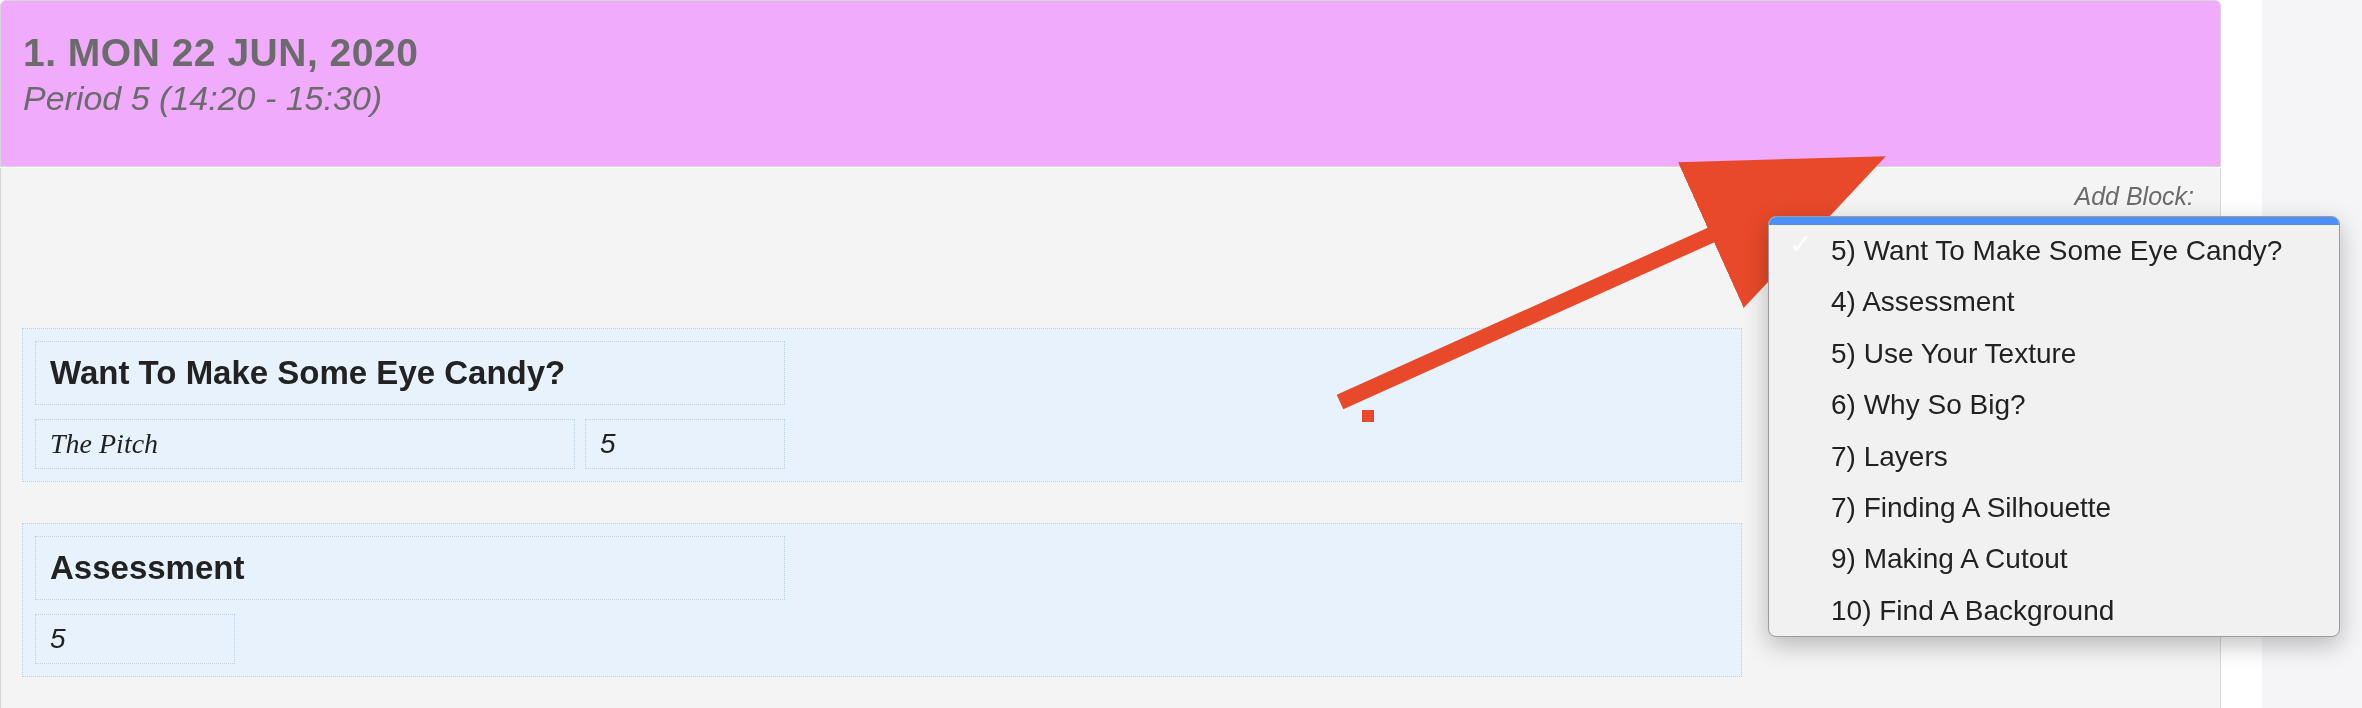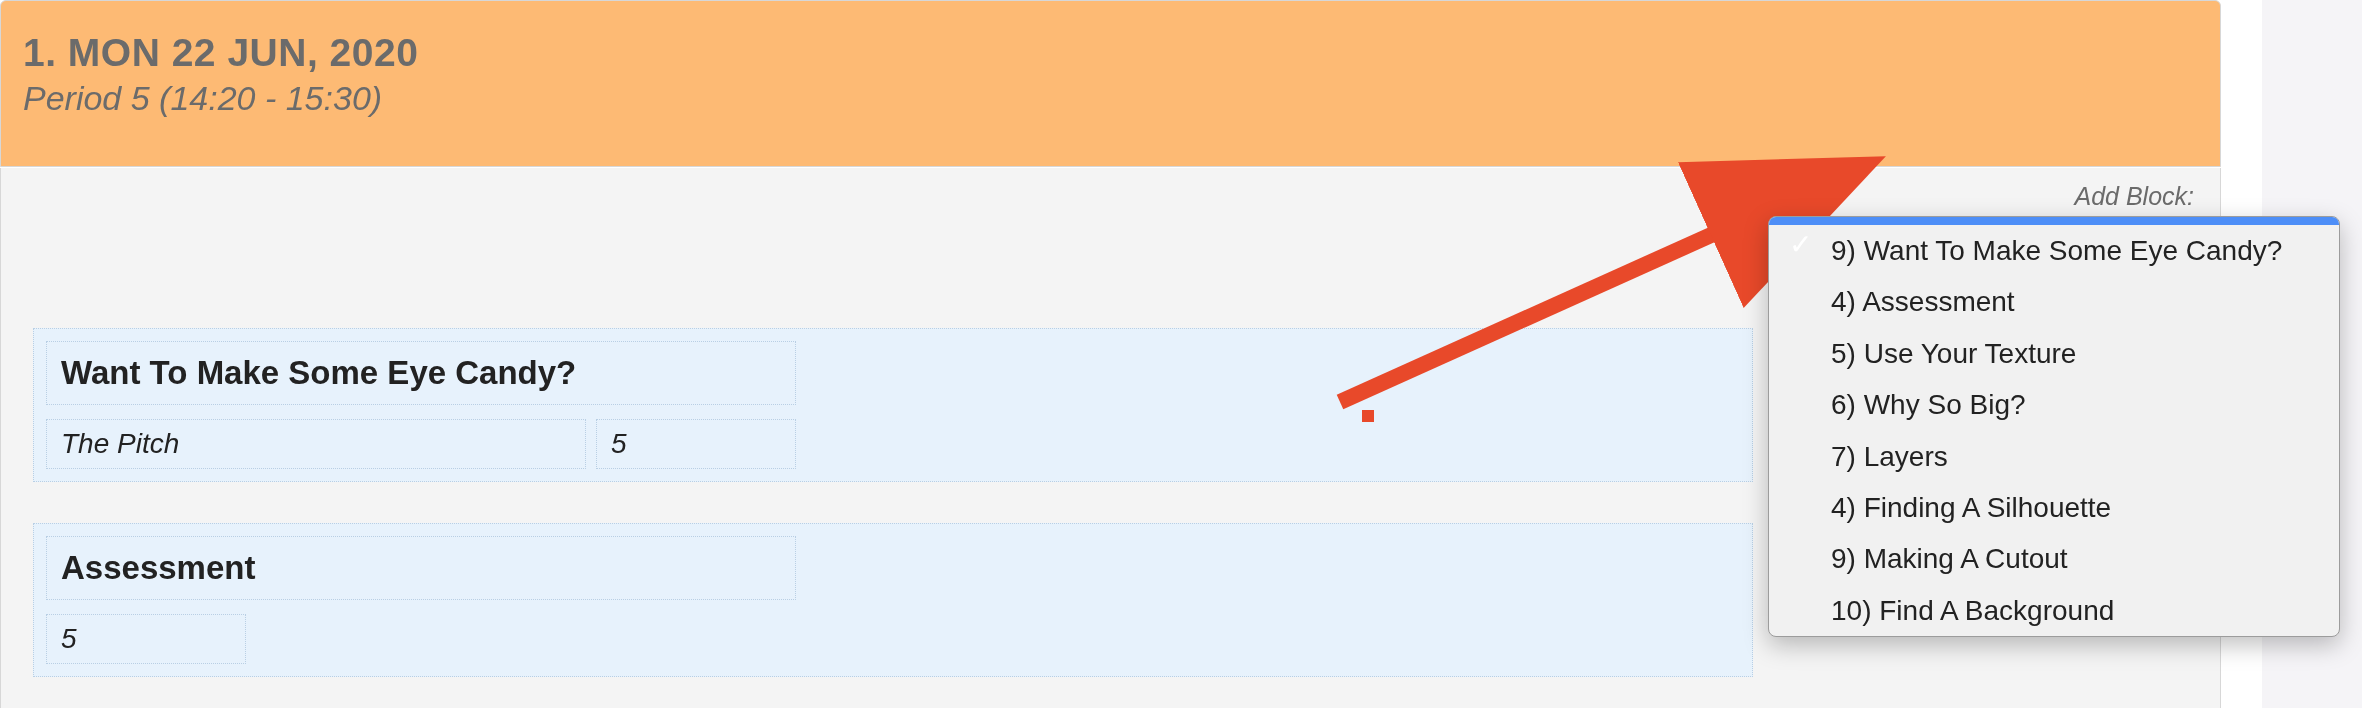--- a/index.html
+++ b/index.html
@@ -16,21 +16,21 @@
     position: relative;
     width: 2362px;
     height: 708px;
   }
   .header {
     position: absolute;
     left: 0;
     top: 0;
     width: 2221px;
     height: 167px;
-    background: #fdba74;
+    background: #f0abfc;
     border: 1px solid #d7d7d7;
     border-top-left-radius: 6px;
     border-top-right-radius: 6px;
     box-sizing: border-box;
     padding: 30px 22px 0 22px;
   }
   .header-title {
     font-size: 39px;
     font-weight: 700;
     color: #6b6b6b;
@@ -57,21 +57,21 @@
   .add-block-label {
     position: absolute;
     right: 26px;
     top: 14px;
     font-size: 25px;
     font-style: italic;
     color: #6b6b6b;
   }
   .block {
     position: absolute;
-    left: 32px;
+    left: 21px;
     width: 1720px;
     background: #e7f2fc;
     border: 1px dotted #b9cfe4;
     box-sizing: border-box;
     padding: 12px 12px 12px 12px;
   }
   .block-title {
     font-size: 33px;
     font-weight: 700;
     border: 1px dotted #b9cfe4;
@@ -81,21 +81,21 @@
     box-sizing: border-box;
   }
   .row { display: flex; gap: 10px; }
   .cell-left, .cell-right {
     border: 1px dotted #b9cfe4;
     font-size: 28px;
     font-style: italic;
     padding: 8px 14px;
     box-sizing: border-box;
   }
-  .cell-left { width: 540px; }
+  .cell-left { width: 540px; font-family: Liberation Serif, serif; }
   .cell-right { width: 200px; }
 
   
   .dropdown {
     position: absolute;
     left: 1768px;
     top: 216px;
     width: 570px;
     background: #f1f1f1;
     border: 1px solid #9c9c9c;
@@ -179,23 +179,23 @@
     </defs>
     <line x1="1340" y1="402" x2="1740" y2="222" stroke="#e8492a" stroke-width="16" marker-end="url(#ah)"></line>
     <rect x="1362" y="410" width="12" height="12" fill="#e8492a"></rect>
   </svg>
 
   <div class="dropdown">
     <div class="dd-item selected">
       <span class="dd-check">✓</span>
       <span></span>
     </div>
-    <div class="dd-item"><span>9) Want To Make Some Eye Candy?</span></div>
+    <div class="dd-item"><span>5) Want To Make Some Eye Candy?</span></div>
     <div class="dd-item"><span>4) Assessment</span></div>
     <div class="dd-item"><span>5) Use Your Texture</span></div>
     <div class="dd-item"><span>6) Why So Big?</span></div>
     <div class="dd-item"><span>7) Layers</span></div>
-    <div class="dd-item"><span>4) Finding A Silhouette</span></div>
+    <div class="dd-item"><span>7) Finding A Silhouette</span></div>
     <div class="dd-item"><span>9) Making A Cutout</span></div>
     <div class="dd-item"><span>10) Find A Background</span></div>
   </div>
 
 </div>
 
 </body></html>

